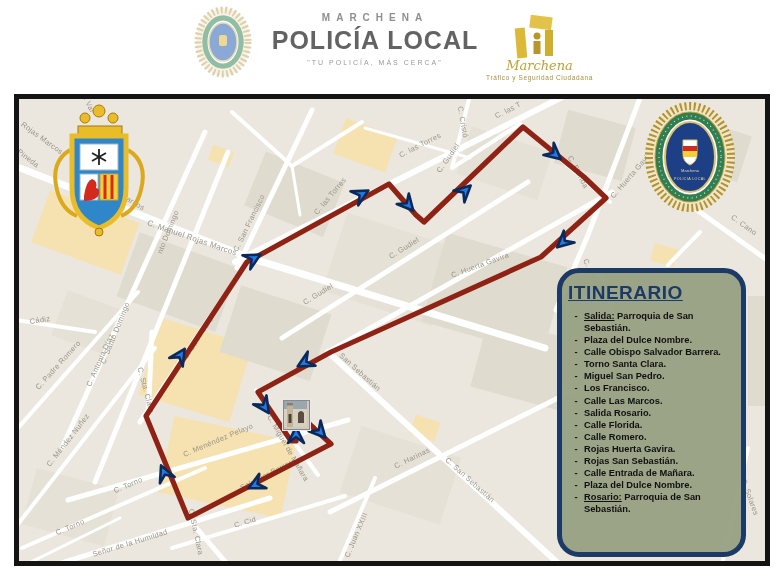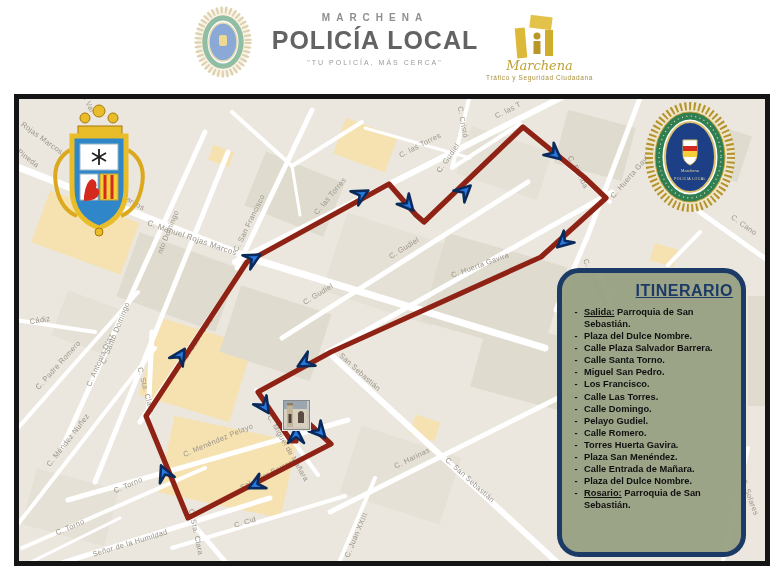--- a/index.html
+++ b/index.html
@@ -23,21 +23,21 @@
   .b1{fill:#e0dbcf}.b2{fill:#f6e2b0}.b3{fill:#e6e1d6}
   #street-labels{position:absolute;left:0;top:0;width:746px;height:462px;}
   .slabel{position:absolute;font-size:7.5px;color:#9b958a;white-space:nowrap;letter-spacing:.3px;}
   
   #church{position:absolute;left:264px;top:301px;width:25px;height:28px;border:1px solid #8a8a8a;
           background:#cfc9bb;box-shadow:0 0 0 1px #e9e9e9;}
   
   #itinerary{position:absolute;left:538px;top:169px;width:189px;height:289px;
              background:rgba(152,160,131,.95);border:5px solid #1c3a66;border-radius:22px;
              box-sizing:border-box;padding:7px 8px 4px 6px;}
-  #itinerary-title{text-align:right;font-size:16px;font-weight:bold;color:#1c3a66;
+  #itinerary-title{text-align:left;font-size:19px;font-weight:bold;color:#1c3a66;
                    text-decoration:underline;margin:2px 0 6px 0;letter-spacing:.5px;}
   .it-item{display:flex;font-size:9.3px;font-weight:bold;color:#101010;line-height:1.3;}
   .it-item .dash{width:16px;text-align:center;flex:0 0 16px;}
   .it-item .it-text{flex:1;}
   .u{text-decoration:underline;}
 </style>
 </head>
 <body>
 
 <div id="page">
@@ -252,57 +252,57 @@
           <div class="it-item">
             <span class="dash">-</span>
             <span class="it-text"><span class="u">Salida:</span> Parroquia de San Sebastián.</span>
           </div>
           <div class="it-item">
             <span class="dash">-</span>
             <span class="it-text">Plaza del Dulce Nombre.</span>
           </div>
           <div class="it-item">
             <span class="dash">-</span>
-            <span class="it-text">Calle Plaza Salvador Barrera.</span>
-          </div>
-          <div class="it-item">
-            <span class="dash">-</span>
-            <span class="it-text">Calle Santa Torno.</span>
+            <span class="it-text">Calle Obispo Salvador Barrera.</span>
+          </div>
+          <div class="it-item">
+            <span class="dash">-</span>
+            <span class="it-text">Torno Santa Clara.</span>
           </div>
           <div class="it-item">
             <span class="dash">-</span>
             <span class="it-text">Miguel San Pedro.</span>
           </div>
           <div class="it-item">
             <span class="dash">-</span>
             <span class="it-text">Los Francisco.</span>
           </div>
           <div class="it-item">
             <span class="dash">-</span>
-            <span class="it-text">Calle Las Torres.</span>
-          </div>
-          <div class="it-item">
-            <span class="dash">-</span>
-            <span class="it-text">Calle Domingo.</span>
-          </div>
-          <div class="it-item">
-            <span class="dash">-</span>
-            <span class="it-text">Pelayo Gudiel.</span>
+            <span class="it-text">Calle Las Marcos.</span>
+          </div>
+          <div class="it-item">
+            <span class="dash">-</span>
+            <span class="it-text">Salida Rosario.</span>
+          </div>
+          <div class="it-item">
+            <span class="dash">-</span>
+            <span class="it-text">Calle Florida.</span>
           </div>
           <div class="it-item">
             <span class="dash">-</span>
             <span class="it-text">Calle Romero.</span>
           </div>
           <div class="it-item">
             <span class="dash">-</span>
-            <span class="it-text">Torres Huerta Gavira.</span>
-          </div>
-          <div class="it-item">
-            <span class="dash">-</span>
-            <span class="it-text">Plaza San Menéndez.</span>
+            <span class="it-text">Rojas Huerta Gavira.</span>
+          </div>
+          <div class="it-item">
+            <span class="dash">-</span>
+            <span class="it-text">Rojas San Sebastián.</span>
           </div>
           <div class="it-item">
             <span class="dash">-</span>
             <span class="it-text">Calle Entrada de Mañara.</span>
           </div>
           <div class="it-item">
             <span class="dash">-</span>
             <span class="it-text">Plaza del Dulce Nombre.</span>
           </div>
           <div class="it-item">

